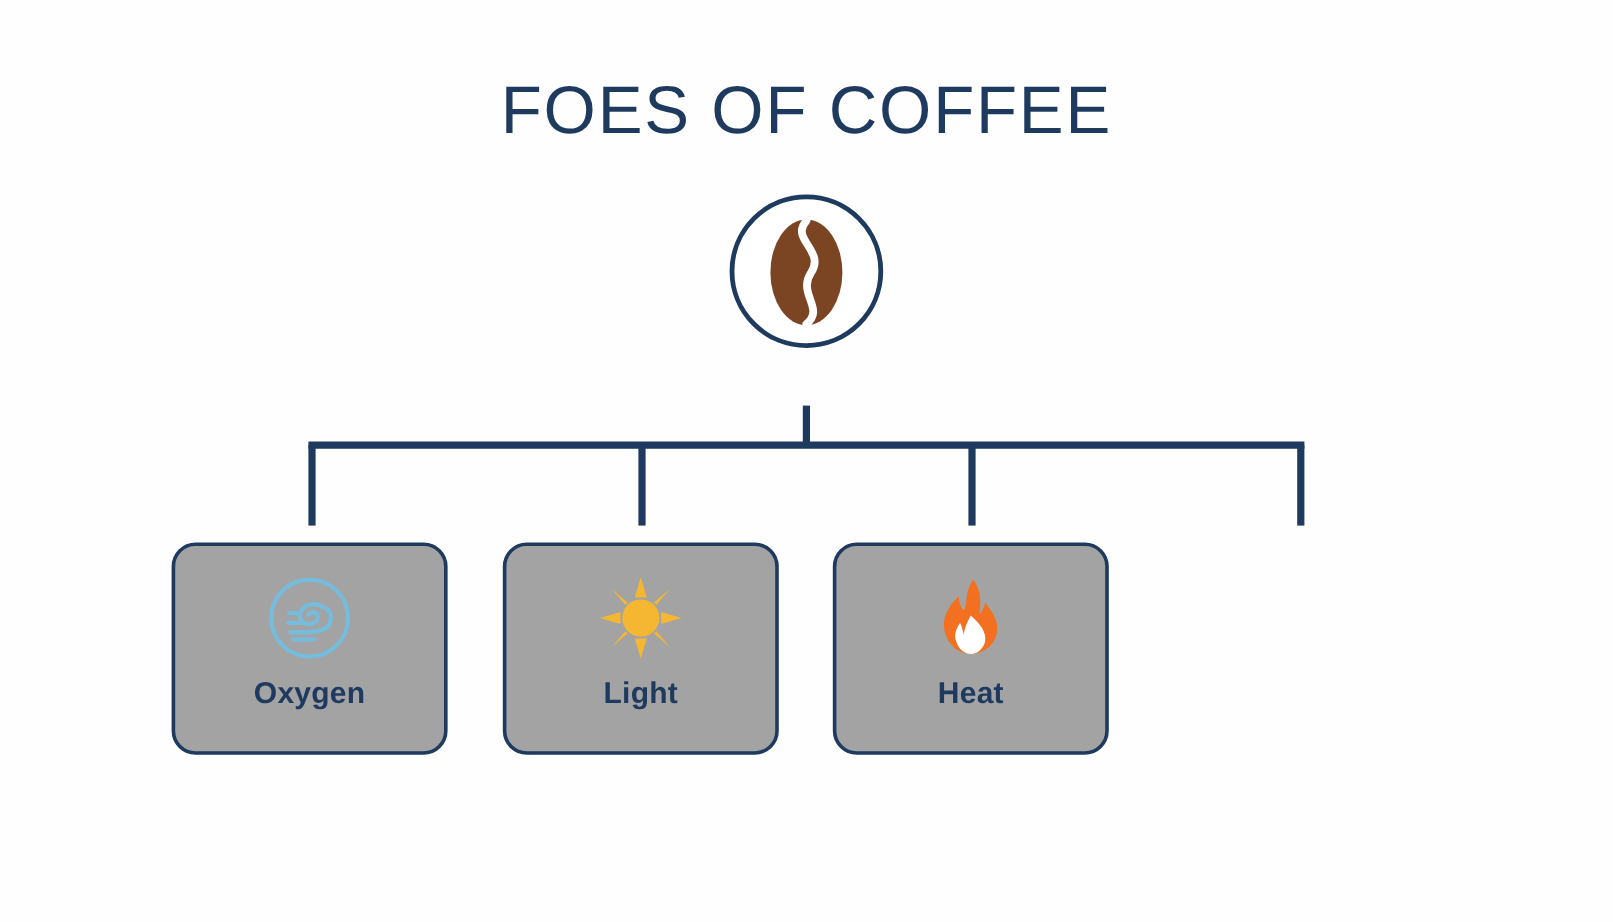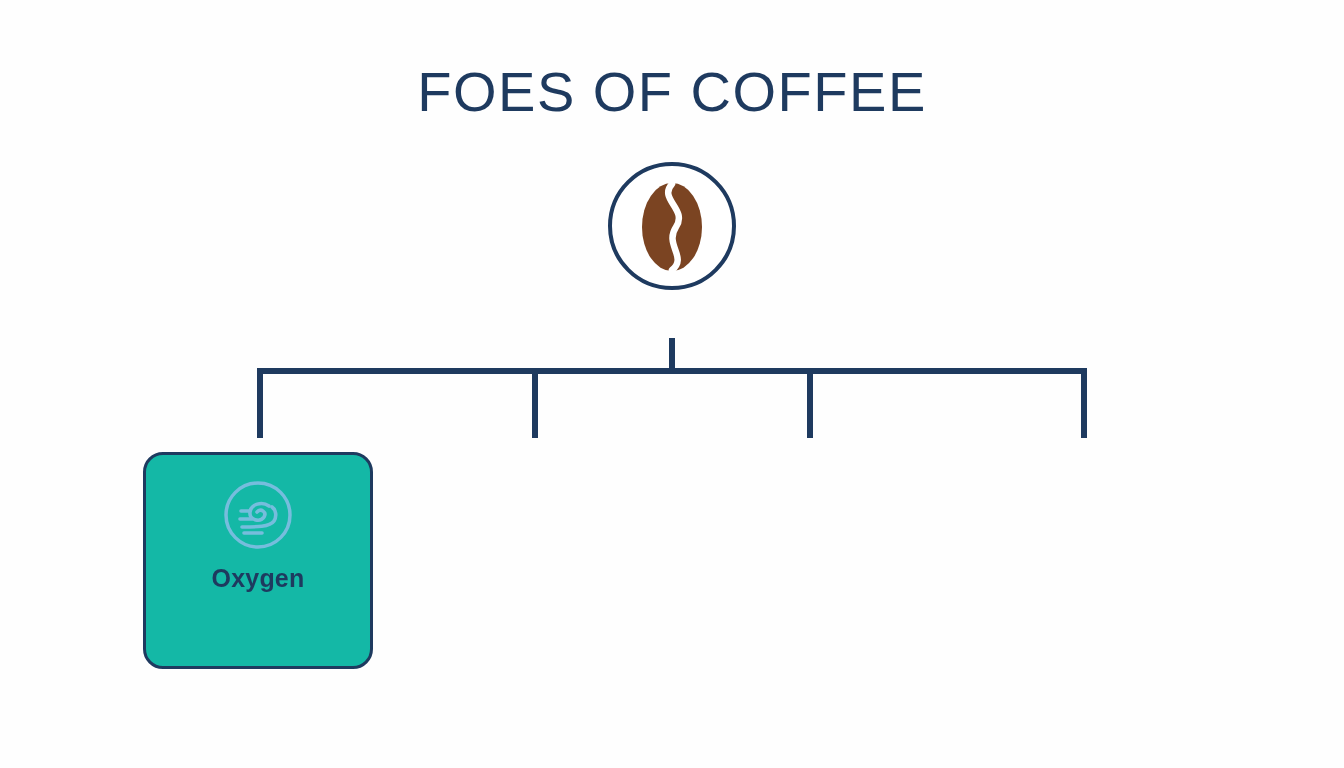--- a/index.html
+++ b/index.html
@@ -87,25 +87,25 @@
     position: absolute;
     left: 143px;
     top: 452px;
     width: 1058px;
     height: 177px;
   }
   .card {
     position: absolute;
     top: 0;
     width: 230px;
-    height: 217px;
+    height: 177px;
     box-sizing: border-box;
     border: 3px solid #1e3a5f;
     border-radius: 20px;
-    background: #14b8a6;
+    background: #a3a3a3;
     display: flex;
     flex-direction: column;
     align-items: center;
     justify-content: flex-start;
   }
   .card-icon {
     margin-top: 24px;
     width: 72px;
     height: 72px;
     display: flex;
@@ -157,18 +157,50 @@
           <path d="M47 27 C 40 22, 29 25, 28 33 C 27 41, 38 44, 42 38 C 45 33, 39 29, 35 33" fill="none" stroke="#76bddd" stroke-width="3.6" stroke-linecap="round"></path>
           <path d="M20 48 C 34 48, 48 48, 52 42 C 55 37, 54 31, 50 28" fill="none" stroke="#76bddd" stroke-width="3.6" stroke-linecap="round"></path>
           <line x1="19" y1="32" x2="28" y2="32" stroke="#76bddd" stroke-width="3.6" stroke-linecap="round"></line>
           <line x1="18" y1="40" x2="30" y2="40" stroke="#76bddd" stroke-width="3.6" stroke-linecap="round"></line>
           <line x1="22" y1="54" x2="40" y2="54" stroke="#76bddd" stroke-width="3.6" stroke-linecap="round"></line>
         </svg>
       </div>
       <div class="card-label">Oxygen</div>
     </div>
 
-
+    <div class="card" style="left:276px;">
+      <div class="card-icon">
+        <svg viewBox="0 0 72 72" width="72" height="72">
+          <circle cx="36" cy="36" r="15.5" fill="#f5b731"></circle>
+          <g fill="#f5b731">
+            <polygon points="36,2 31,19 41,19"></polygon>
+            <polygon points="36,70 31,53 41,53"></polygon>
+            <polygon points="2,36 19,31 19,41"></polygon>
+            <polygon points="70,36 53,31 53,41"></polygon>
+            <polygon points="12,12 25,23 23,25"></polygon>
+            <polygon points="60,12 49,25 47,23"></polygon>
+            <polygon points="12,60 23,47 25,49"></polygon>
+            <polygon points="60,60 47,49 49,47"></polygon>
+          </g>
+        </svg>
+      </div>
+      <div class="card-label">Light</div>
+    </div>
+
+    <div class="card" style="left:551px;">
+      <div class="card-icon">
+        <svg viewBox="0 0 72 72" width="72" height="72">
+          <path d="M38 4 C 30 16, 34 24, 30 30 C 27 25, 26 22, 26 18
+                   C 17 26, 12 36, 14 46 C 16 57, 25 66, 36 66
+                   C 48 66, 58 57, 58 45 C 58 35, 52 29, 48 23
+                   C 47 28, 45 31, 43 33 C 45 22, 44 12, 38 4 Z" fill="#f37021"></path>
+          <path d="M36 34 C 32 41, 31 45, 30 50 C 29 44, 28 42, 27 40
+                   C 23 46, 22 51, 24 56 C 26 62, 31 66, 36 66
+                   C 42 66, 47 61, 48 55 C 49 48, 44 41, 36 34 Z" fill="#ffffff"></path>
+        </svg>
+      </div>
+      <div class="card-label">Heat</div>
+    </div>
 
 
   </div>
 
 </div>
 
 </body></html>

